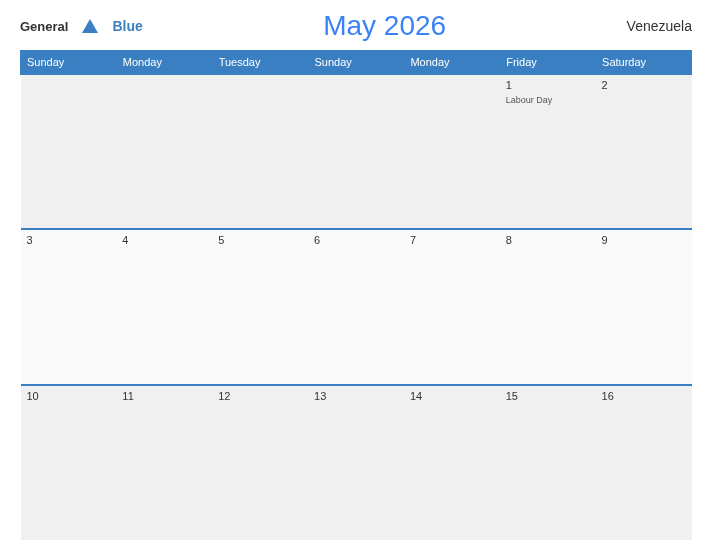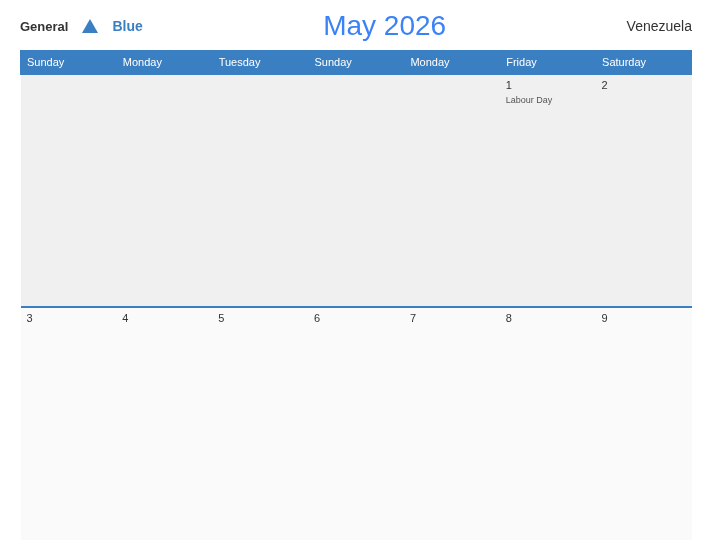--- a/index.html
+++ b/index.html
@@ -172,14 +172,37 @@
         <td>
           <span class="day-number">7</span>
         </td>
         <td>
           <span class="day-number">8</span>
         </td>
         <td>
           <span class="day-number">9</span>
         </td>
       </tr>
+      <tr>
+        <td>
+          <span class="day-number">10</span>
+        </td>
+        <td>
+          <span class="day-number">11</span>
+        </td>
+        <td>
+          <span class="day-number">12</span>
+        </td>
+        <td>
+          <span class="day-number">13</span>
+        </td>
+        <td>
+          <span class="day-number">14</span>
+        </td>
+        <td>
+          <span class="day-number">15</span>
+        </td>
+        <td>
+          <span class="day-number">16</span>
+        </td>
+      </tr>
     </tbody>
 </table>
 
 </body></html>

